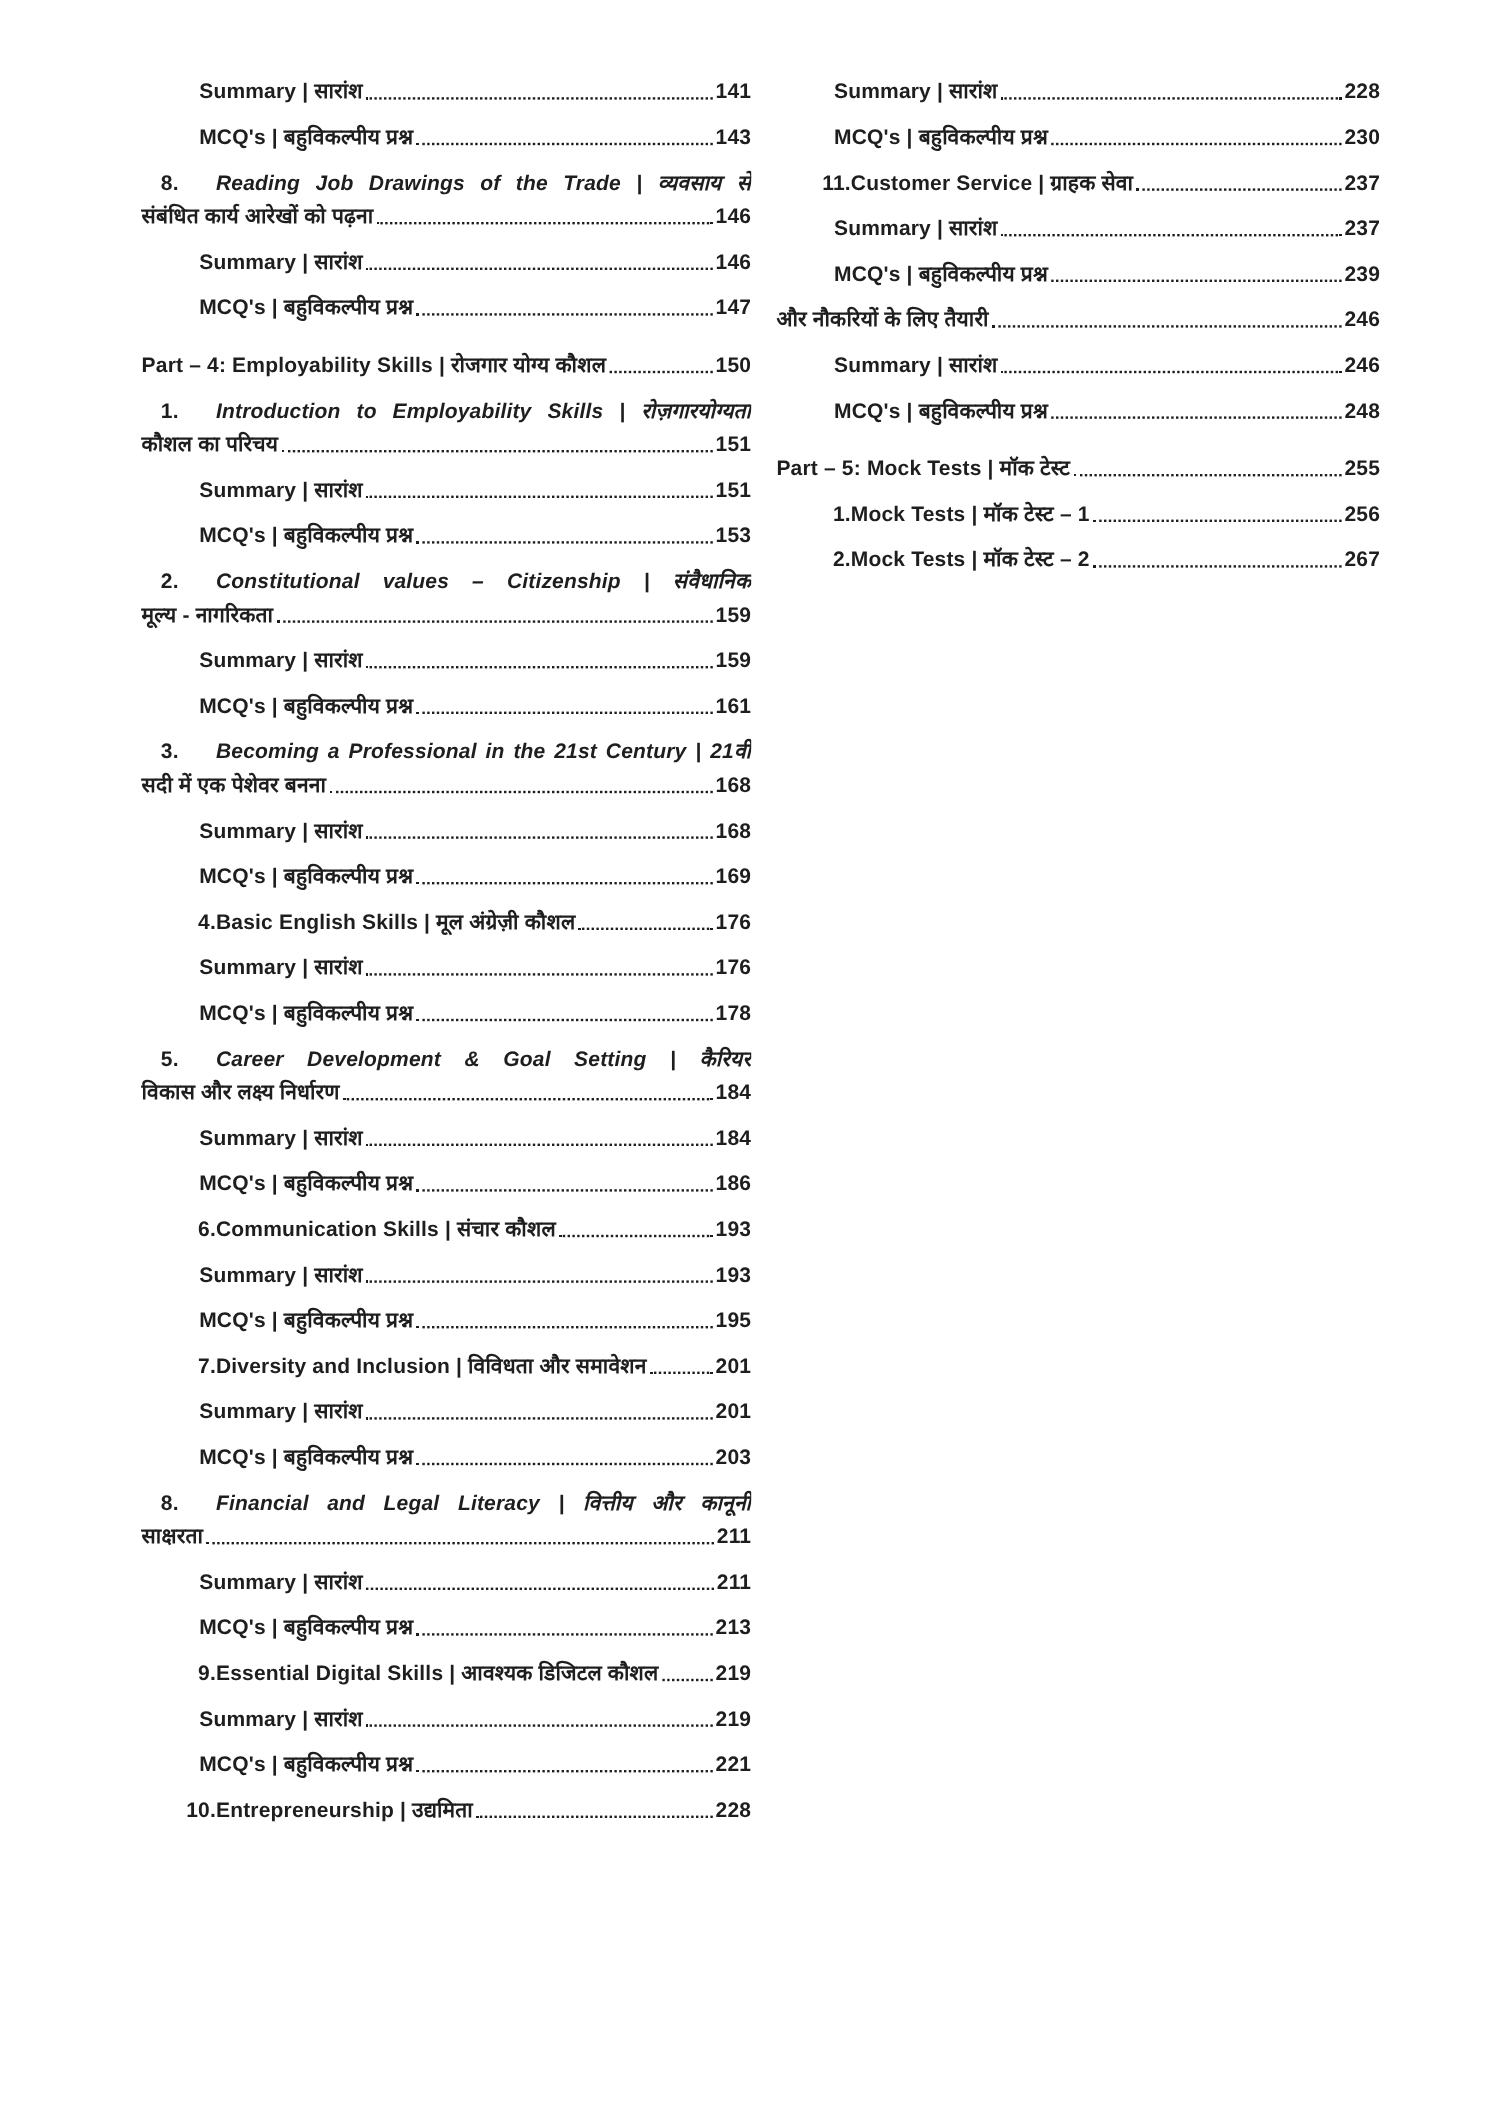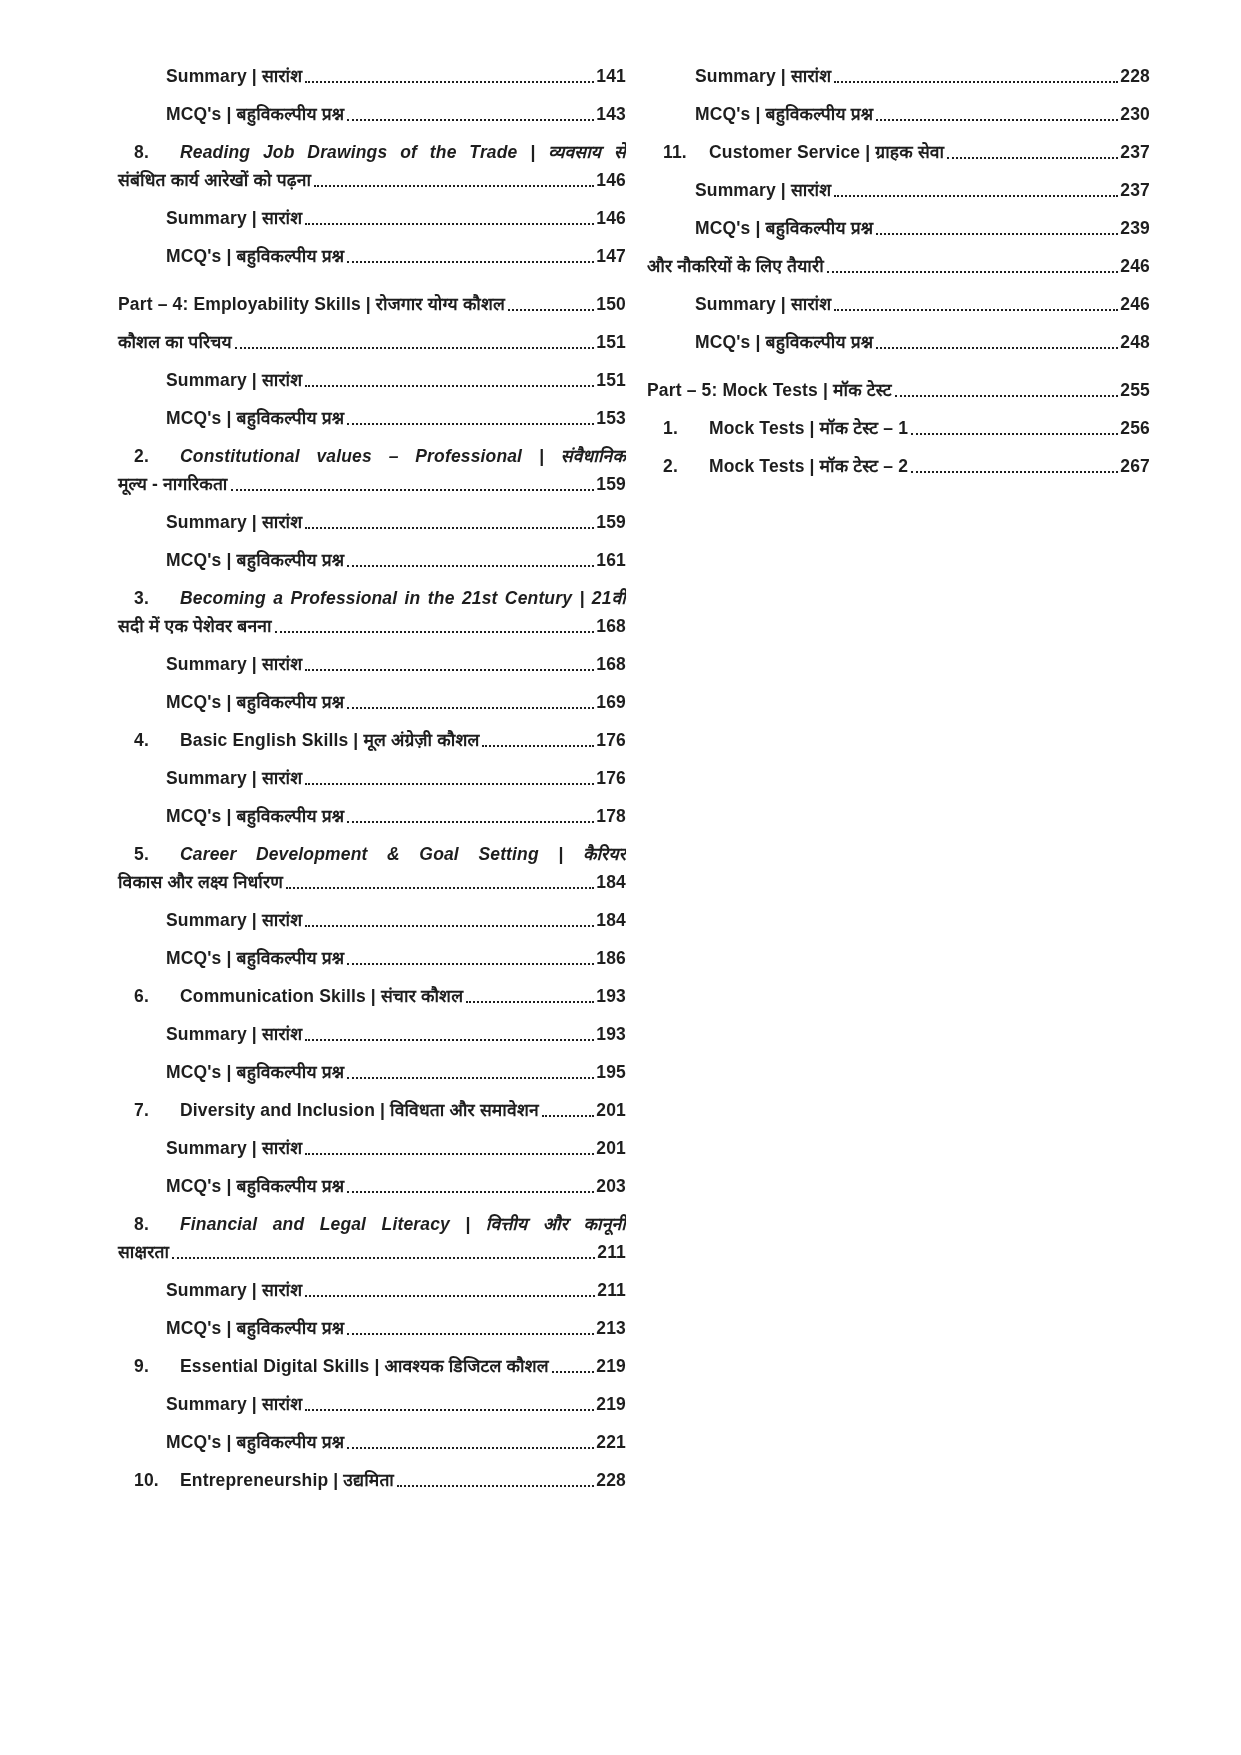--- a/index.html
+++ b/index.html
@@ -12,21 +12,21 @@
   .toc-col{position:absolute;top:62px;}
   .toc-col.left{left:118px;width:508px;}
   .toc-col.right{left:647px;width:503px;}
   .entry{font-size:17.5px;line-height:28px;letter-spacing:0.15px;margin-bottom:10px;}
   .entry.part{margin-top:20px;}
   .line{min-height:28px;}
   .line.first{text-align:justify;text-align-last:justify;overflow:hidden;max-height:28px;}
   .line.last{display:flex;align-items:baseline;flex-wrap:nowrap;}
   .prefix{display:inline-block;width:46px;flex:0 0 auto;}
   .entry.chapter .line.only,
-  .entry.chapter .line.first{padding-left:16px;}
+  .entry.chapter .line.first{padding-left:16px;text-align:right;}
   .entry.sub .line{padding-left:48px;}
   .entry.part .line{padding-left:0;}
   .label{flex:0 1 auto;white-space:nowrap;}
   .line.first .label{white-space:normal;font-style:italic;}
   .leader{
     flex:1 1 auto;min-width:6px;height:1px;align-self:flex-end;
     border-bottom:2.4px dotted #1e1e1e;
     margin:0 2px 7px 3px;
   }
   .pagenum{flex:0 0 auto;}
@@ -73,20 +73,21 @@
         </div>
       </div>
       <div class="entry part">
         <div class="line only last">
           <span class="label">Part – 4: Employability Skills | रोजगार योग्य कौशल</span>
           <span class="leader"></span>
           <span class="pagenum">150</span>
         </div>
       </div>
       <div class="entry chapter">
+        <div class="line first"><span class="prefix">1.</span><span class="label">Introduction to Employability Skills | रोज़गारयोग्यता</span></div>
         <div class="line cont last">
           <span class="label">कौशल का परिचय</span>
           <span class="leader"></span>
           <span class="pagenum">151</span>
         </div>
       </div>
       <div class="entry sub">
         <div class="line only last">
           <span class="label">Summary | सारांश</span>
           <span class="leader"></span>
@@ -94,21 +95,21 @@
         </div>
       </div>
       <div class="entry sub">
         <div class="line only last">
           <span class="label">MCQ's | बहुविकल्पीय प्रश्न</span>
           <span class="leader"></span>
           <span class="pagenum">153</span>
         </div>
       </div>
       <div class="entry chapter">
-        <div class="line first"><span class="prefix">2.</span><span class="label">Constitutional values – Professional | संवैधानिक</span></div>
+        <div class="line first"><span class="prefix">2.</span><span class="label">Constitutional values – Citizenship | संवैधानिक</span></div>
         <div class="line cont last">
           <span class="label">मूल्य - नागरिकता</span>
           <span class="leader"></span>
           <span class="pagenum">159</span>
         </div>
       </div>
       <div class="entry sub">
         <div class="line only last">
           <span class="label">Summary | सारांश</span>
           <span class="leader"></span>

